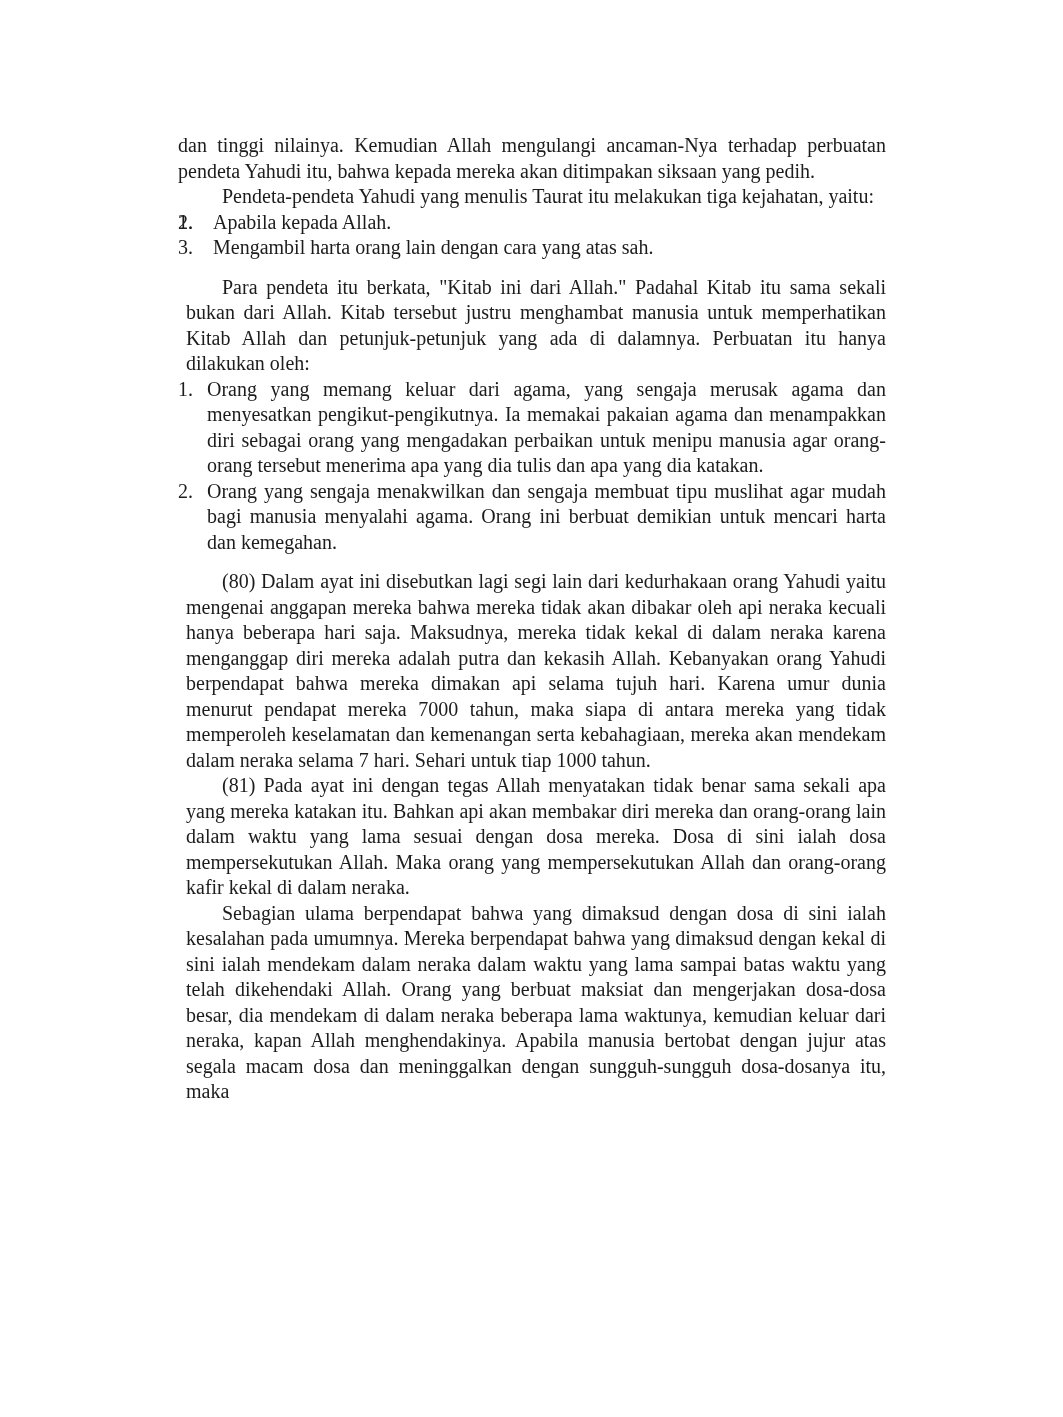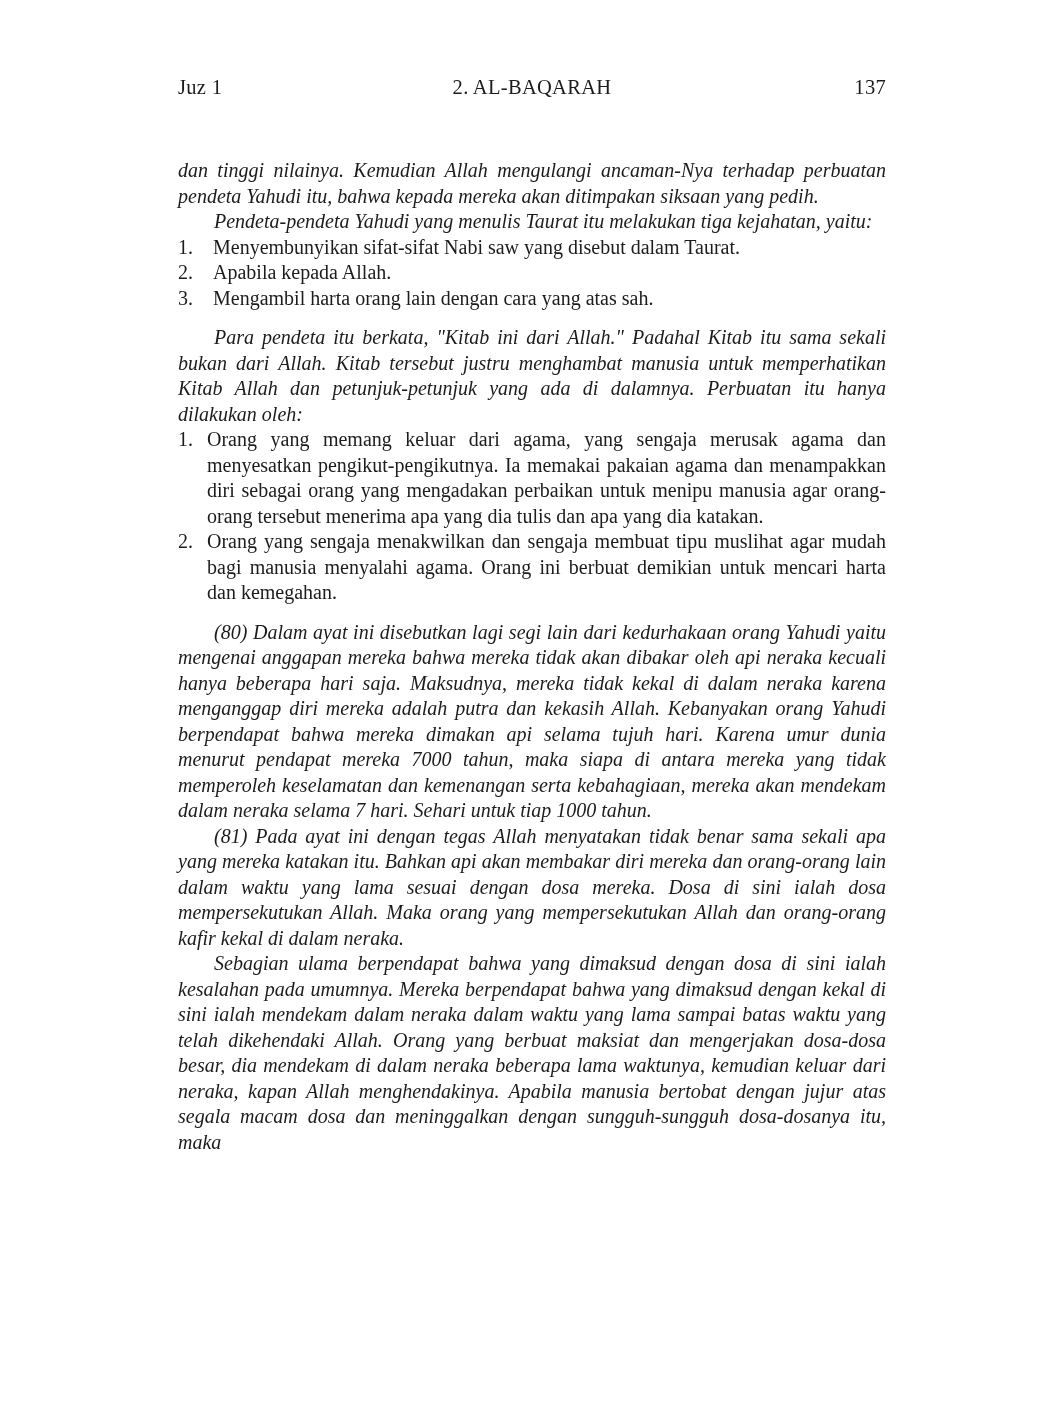--- a/index.html
+++ b/index.html
@@ -34,54 +34,48 @@
   .page-header .hdr-right { width: 160px; text-align: right; }
 
   .page-body {
     margin-top: 58px;
     font-size: 20px;
     line-height: 25.5px;
   }
   .para {
     margin: 0;
     text-align: justify;
-    font-style: italic;
   }
-  .para.indent { text-indent: 36px; }
+  .para.indent { text-indent: 36px; margin-left: 8px; }
   .gap { margin-top: 14px; }
 
   .list-item {
     position: relative;
     text-align: justify;
   }
   .list-item .marker {
     position: absolute;
     left: 0;
     top: 0;
   }
   .list-item.wide   { padding-left: 35px; }
   .list-item.narrow { padding-left: 29px; }
 </style>
 </head>
 <body>
 
 <div class="page">
   <div class="content">
 
-    <div class="page-header">
-      <span class="hdr-left">Juz 1</span>
-      <span class="hdr-center">2. AL-BAQARAH</span>
-      <span class="hdr-right">137</span>
-    </div>
 
     <div class="page-body">
 
     <p class="para">dan tinggi nilainya. Kemudian Allah mengulangi ancaman-Nya terhadap perbuatan pendeta Yahudi itu, bahwa kepada mereka akan ditimpakan siksaan yang pedih.</p>
         <p class="para indent">Pendeta-pendeta Yahudi yang menulis Taurat itu melakukan tiga kejahatan, yaitu:</p>
-        <div class="list-item wide"><span class="marker">1.</span><span>Menyembunyikan sifat-sifat Nabi saw yang disebut dalam Taurat.</span></div>
+        <div class="list-item wide"><span class="marker">1.</span></div>
         <div class="list-item wide"><span class="marker">2.</span><span>Apabila kepada Allah.</span></div>
         <div class="list-item wide"><span class="marker">3.</span><span>Mengambil harta orang lain dengan cara yang atas sah.</span></div>
         <p class="para indent gap">Para pendeta itu berkata, "Kitab ini dari Allah." Padahal Kitab itu sama sekali bukan dari Allah. Kitab tersebut justru menghambat manusia untuk memperhatikan Kitab Allah dan petunjuk-petunjuk yang ada di dalamnya. Perbuatan itu hanya dilakukan oleh:</p>
         <div class="list-item narrow"><span class="marker">1.</span><span>Orang yang memang keluar dari agama, yang sengaja merusak agama dan menyesatkan pengikut-pengikutnya. Ia memakai pakaian agama dan menampakkan diri sebagai orang yang mengadakan perbaikan untuk menipu manusia agar orang-orang tersebut menerima apa yang dia tulis dan apa yang dia katakan.</span></div>
         <div class="list-item narrow"><span class="marker">2.</span><span>Orang yang sengaja menakwilkan dan sengaja membuat tipu muslihat agar mudah bagi manusia menyalahi agama. Orang ini berbuat demikian untuk mencari harta dan kemegahan.</span></div>
         <p class="para indent gap">(80) Dalam ayat ini disebutkan lagi segi lain dari kedurhakaan orang Yahudi yaitu mengenai anggapan mereka bahwa mereka tidak akan dibakar oleh api neraka kecuali hanya beberapa hari saja. Maksudnya, mereka tidak kekal di dalam neraka karena menganggap diri mereka adalah putra dan kekasih Allah. Kebanyakan orang Yahudi berpendapat bahwa mereka dimakan api selama tujuh hari. Karena umur dunia menurut pendapat mereka 7000 tahun, maka siapa di antara mereka yang tidak memperoleh keselamatan dan kemenangan serta kebahagiaan, mereka akan mendekam dalam neraka selama 7 hari. Sehari untuk tiap 1000 tahun.</p>
         <p class="para indent">(81) Pada ayat ini dengan tegas Allah menyatakan tidak benar sama sekali apa yang mereka katakan itu. Bahkan api akan membakar diri mereka dan orang-orang lain dalam waktu yang lama sesuai dengan dosa mereka. Dosa di sini ialah dosa mempersekutukan Allah. Maka orang yang mempersekutukan Allah dan orang-orang kafir kekal di dalam neraka.</p>
         <p class="para indent">Sebagian ulama berpendapat bahwa yang dimaksud dengan dosa di sini ialah kesalahan pada umumnya. Mereka berpendapat bahwa yang dimaksud dengan kekal di sini ialah mendekam dalam neraka dalam waktu yang lama sampai batas waktu yang telah dikehendaki Allah. Orang yang berbuat maksiat dan mengerjakan dosa-dosa besar, dia mendekam di dalam neraka beberapa lama waktunya, kemudian keluar dari neraka, kapan Allah menghendakinya. Apabila manusia bertobat dengan jujur atas segala macam dosa dan meninggalkan dengan sungguh-sungguh dosa-dosanya itu, maka</p>
       </div>
 

